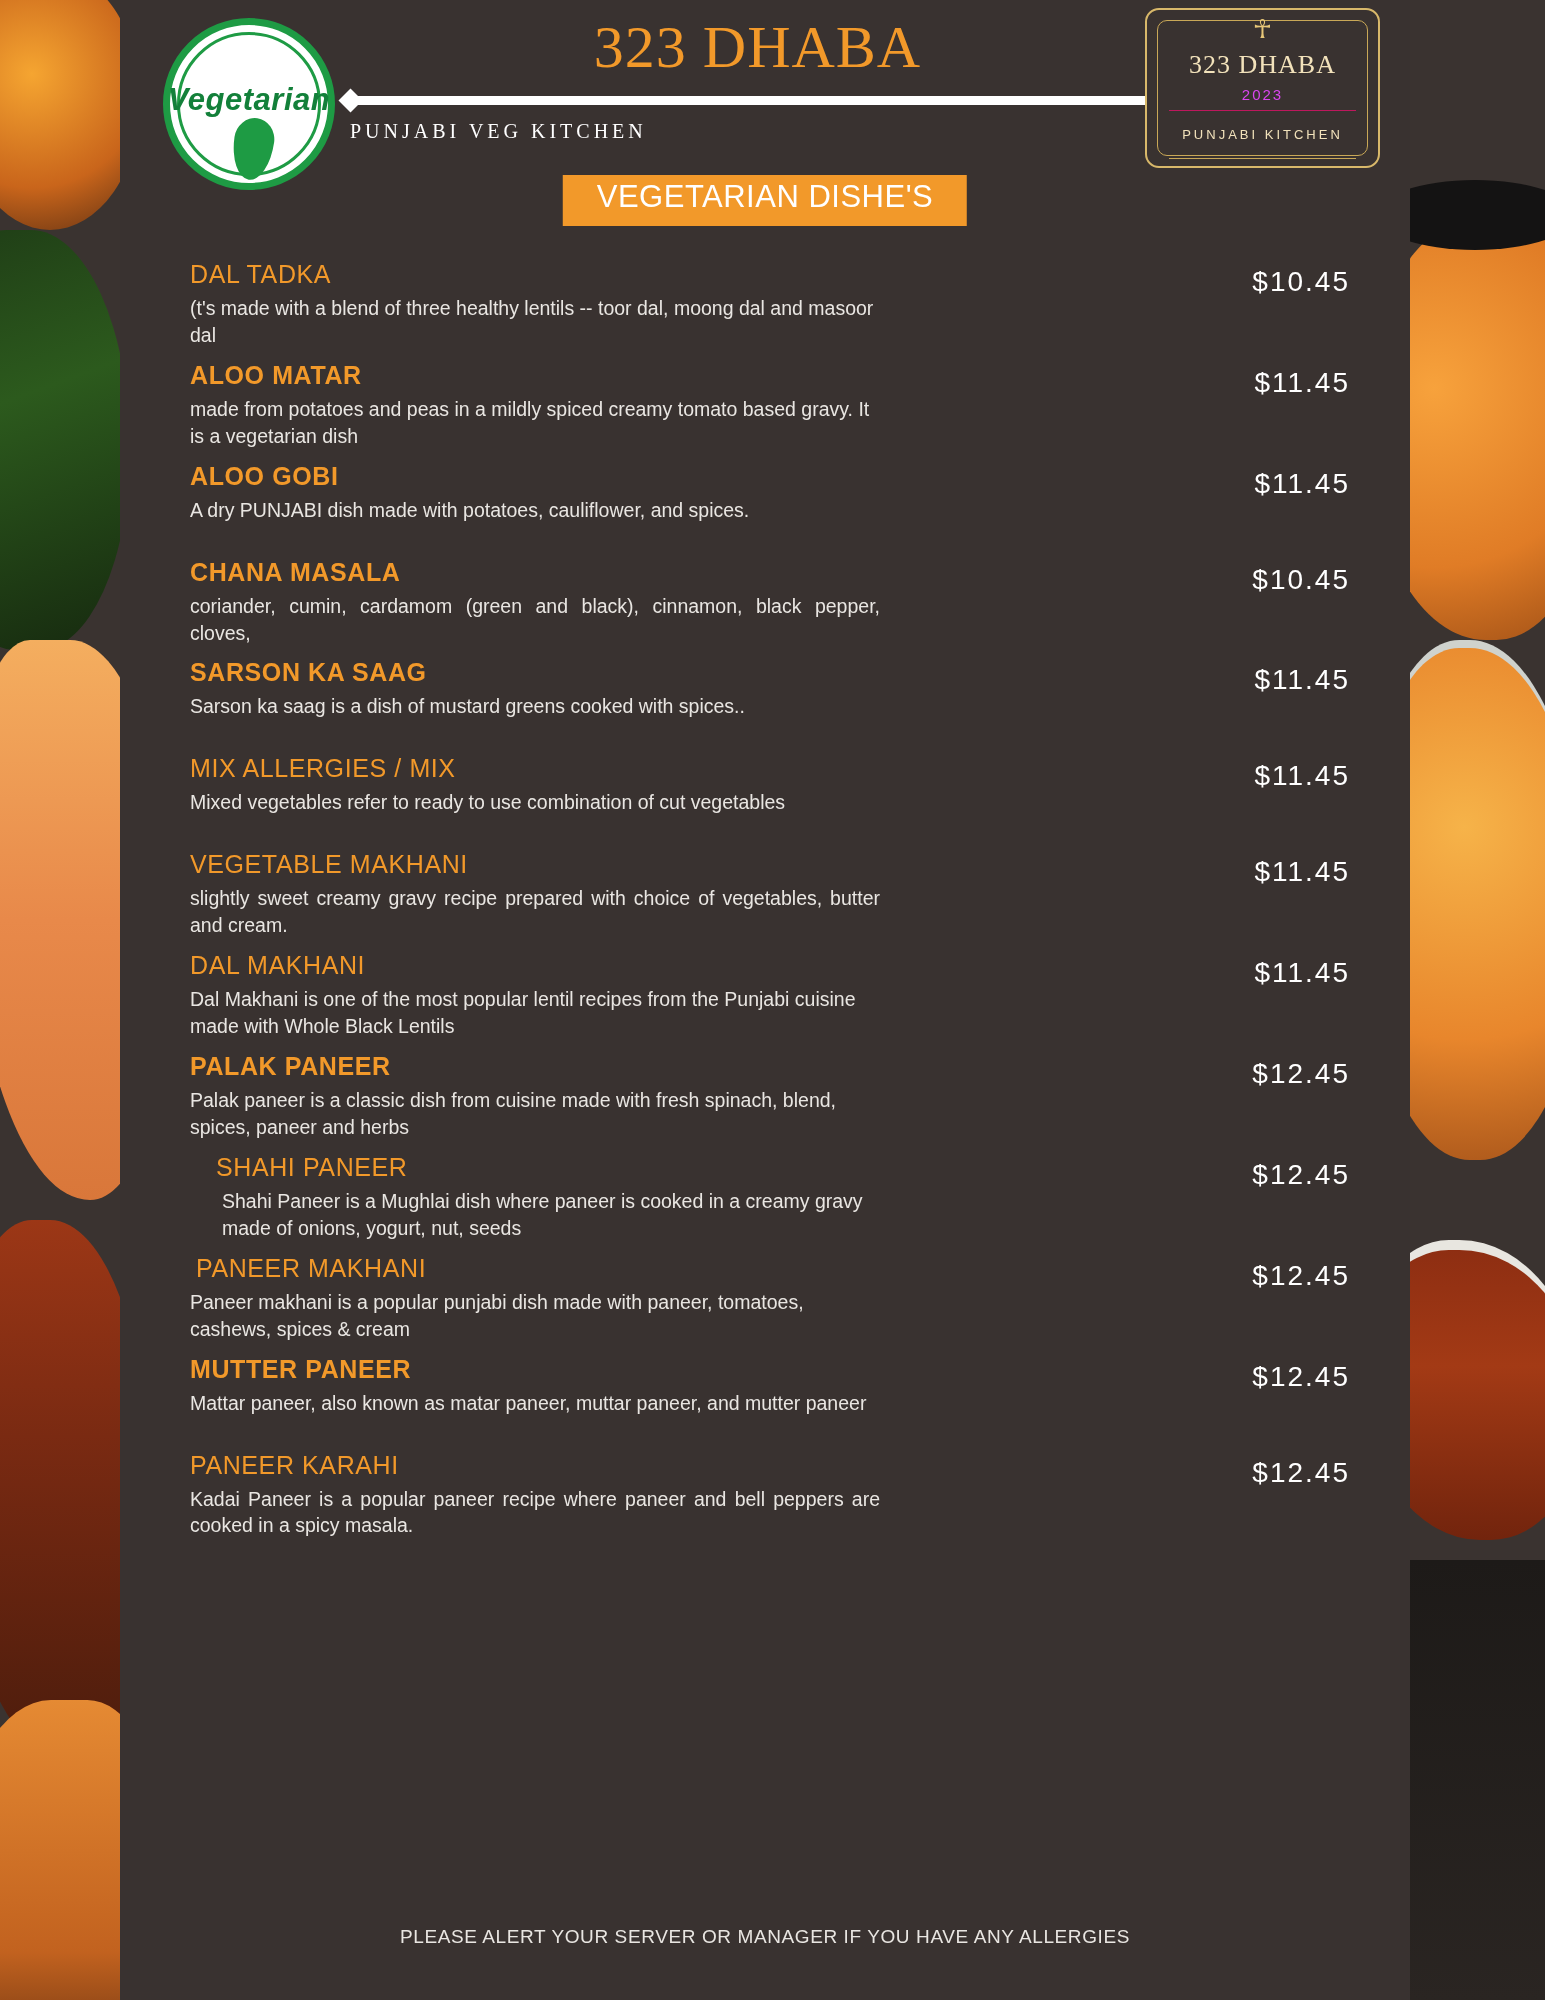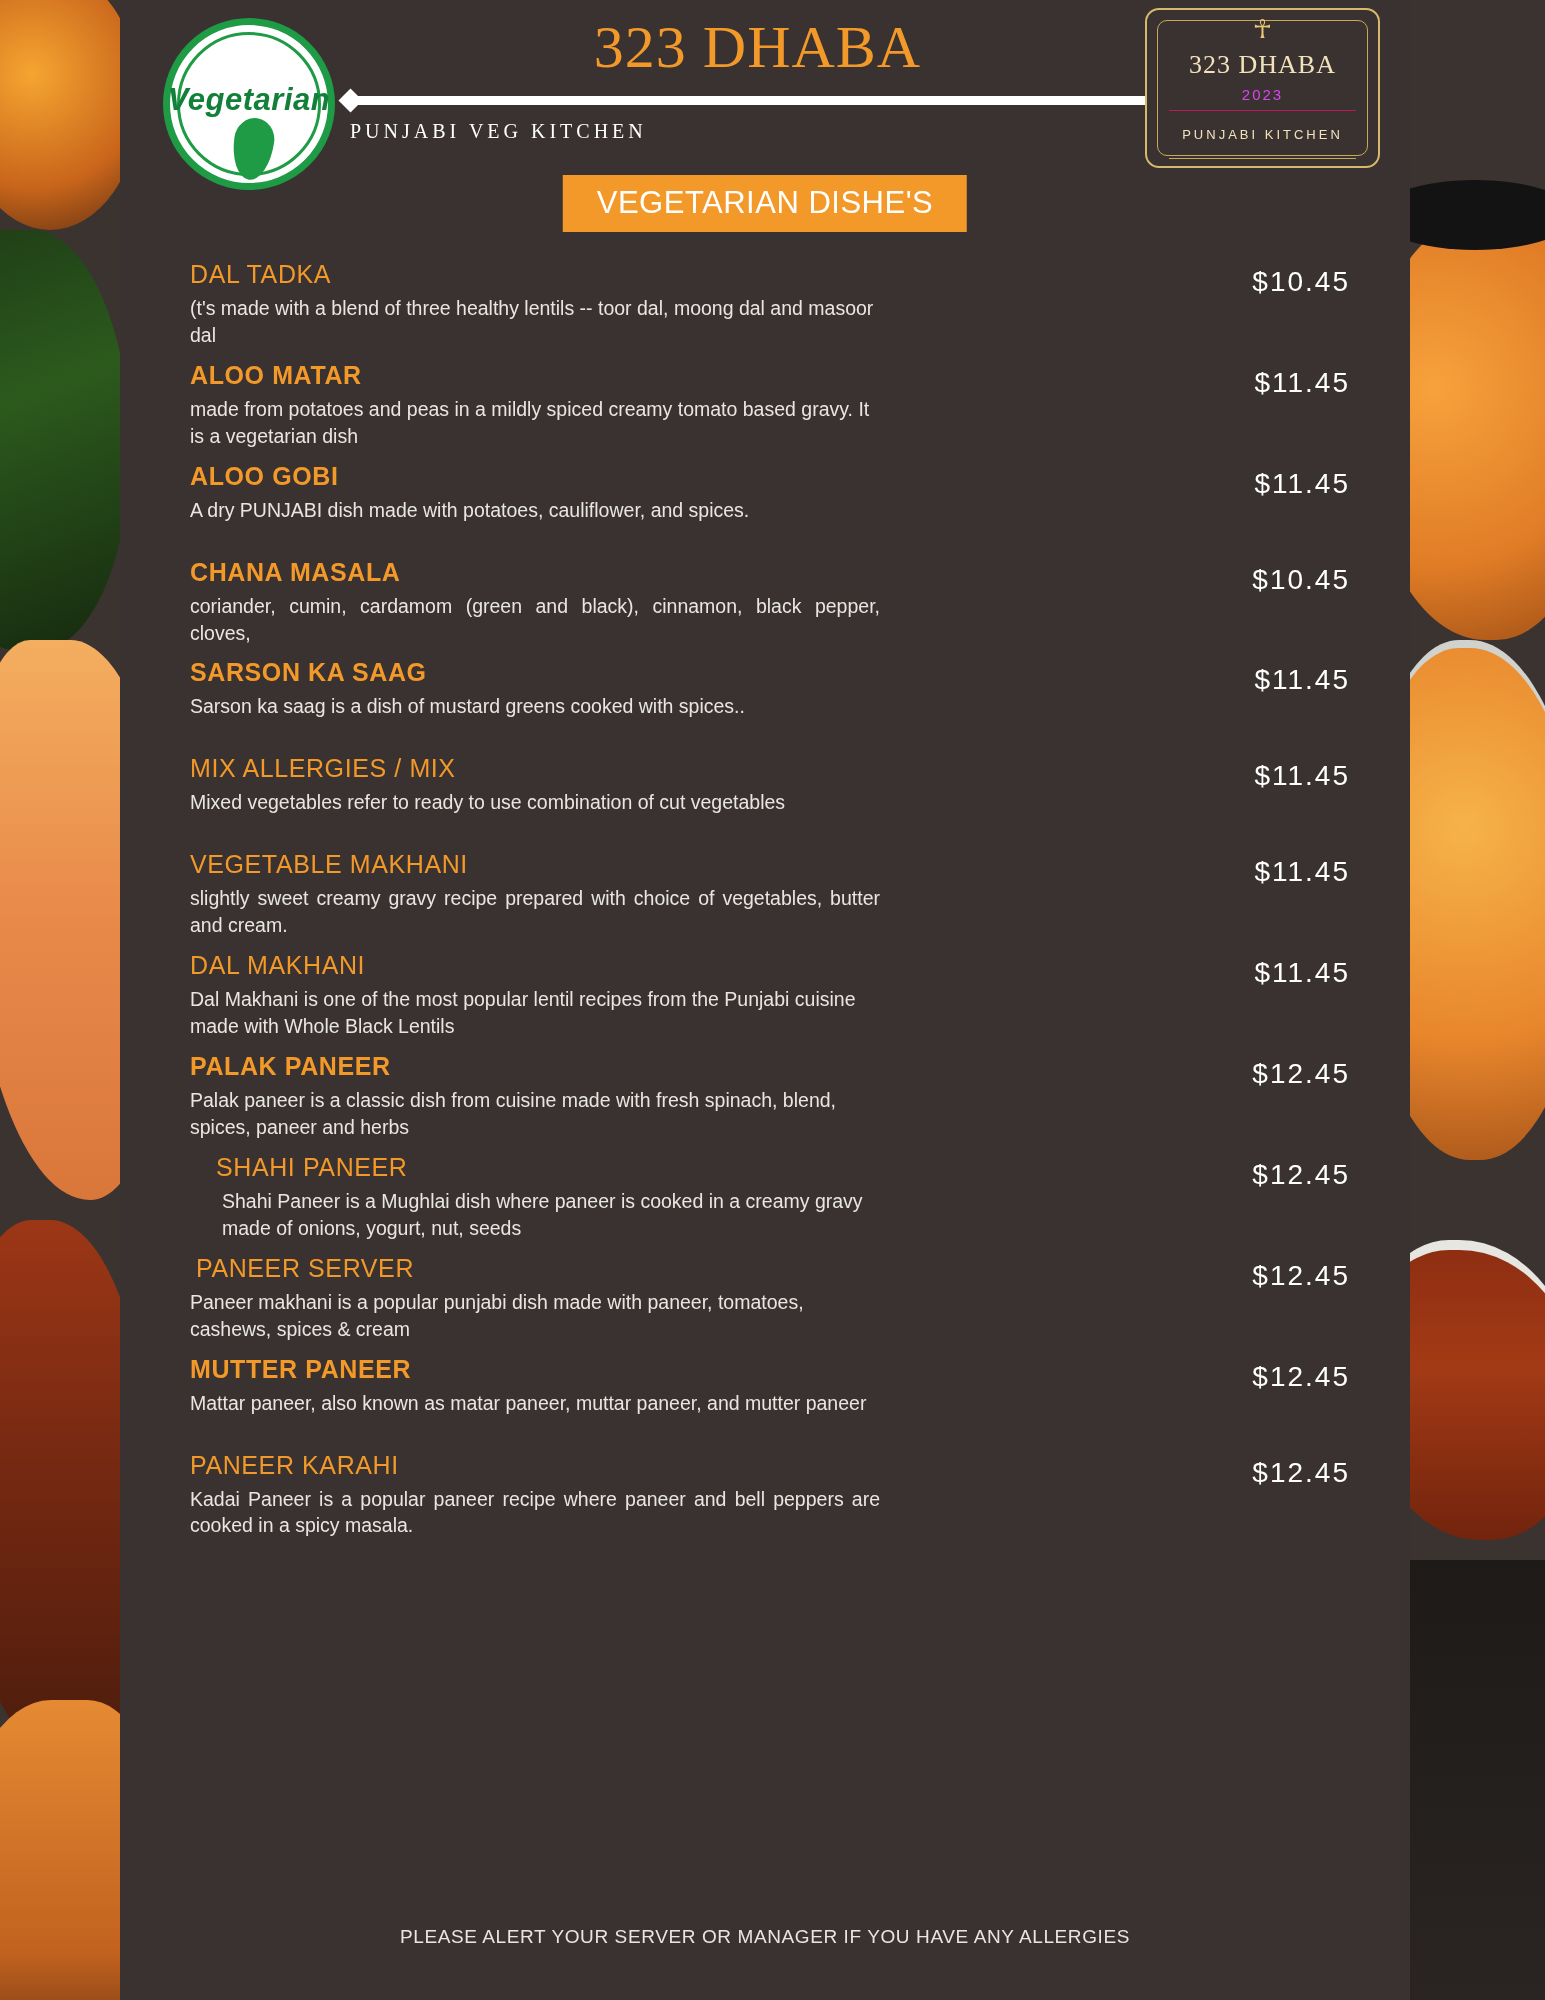--- a/index.html
+++ b/index.html
@@ -155,21 +155,21 @@
     color: #ffffff;
     font-family: "Liberation Serif", serif;
     font-size: 20px;
     letter-spacing: 4px;
   }
   .section-tag {
     position: absolute; left: 50%; transform: translateX(-50%); top: 175px;
     background: #f2992a;
     color: #ffffff;
     font-size: 31px;
-    padding: 10px 34px 11px;
+    padding: 4px 34px 11px;
     letter-spacing: .5px;
     white-space: nowrap;
     text-align: center;
   }
   .logo-emblem {
     position: absolute; right: 30px; top: 8px;
     width: 235px; height: 160px;
     border: 2px solid #d8b86a;
     border-radius: 14px;
     background: #393230;
@@ -373,21 +373,21 @@
       <div class="item">
         <div class="item-left" style="padding-left:6px;margin-left:26px;">
           <div class="item-name" style="margin-left:-6px;">SHAHI PANEER</div>
           <div class="item-desc nojust">Shahi Paneer is a Mughlai dish where paneer is cooked in a creamy gravy made of onions, yogurt, nut, seeds</div>
         </div>
         <div class="item-price">$12.45</div>
       </div>
 
       <div class="item">
         <div class="item-left">
-          <div class="item-name" style="margin-left:6px;">PANEER SERVER</div>
+          <div class="item-name" style="margin-left:6px;">PANEER MAKHANI</div>
           <div class="item-desc nojust">Paneer makhani is a popular punjabi dish made with paneer, tomatoes, cashews, spices &amp; cream</div>
         </div>
         <div class="item-price">$12.45</div>
       </div>
 
       <div class="item">
         <div class="item-left">
           <div class="item-name bold">MUTTER PANEER</div>
           <div class="item-desc">Mattar paneer, also known as matar paneer, muttar paneer, and mutter paneer</div>
         </div>

